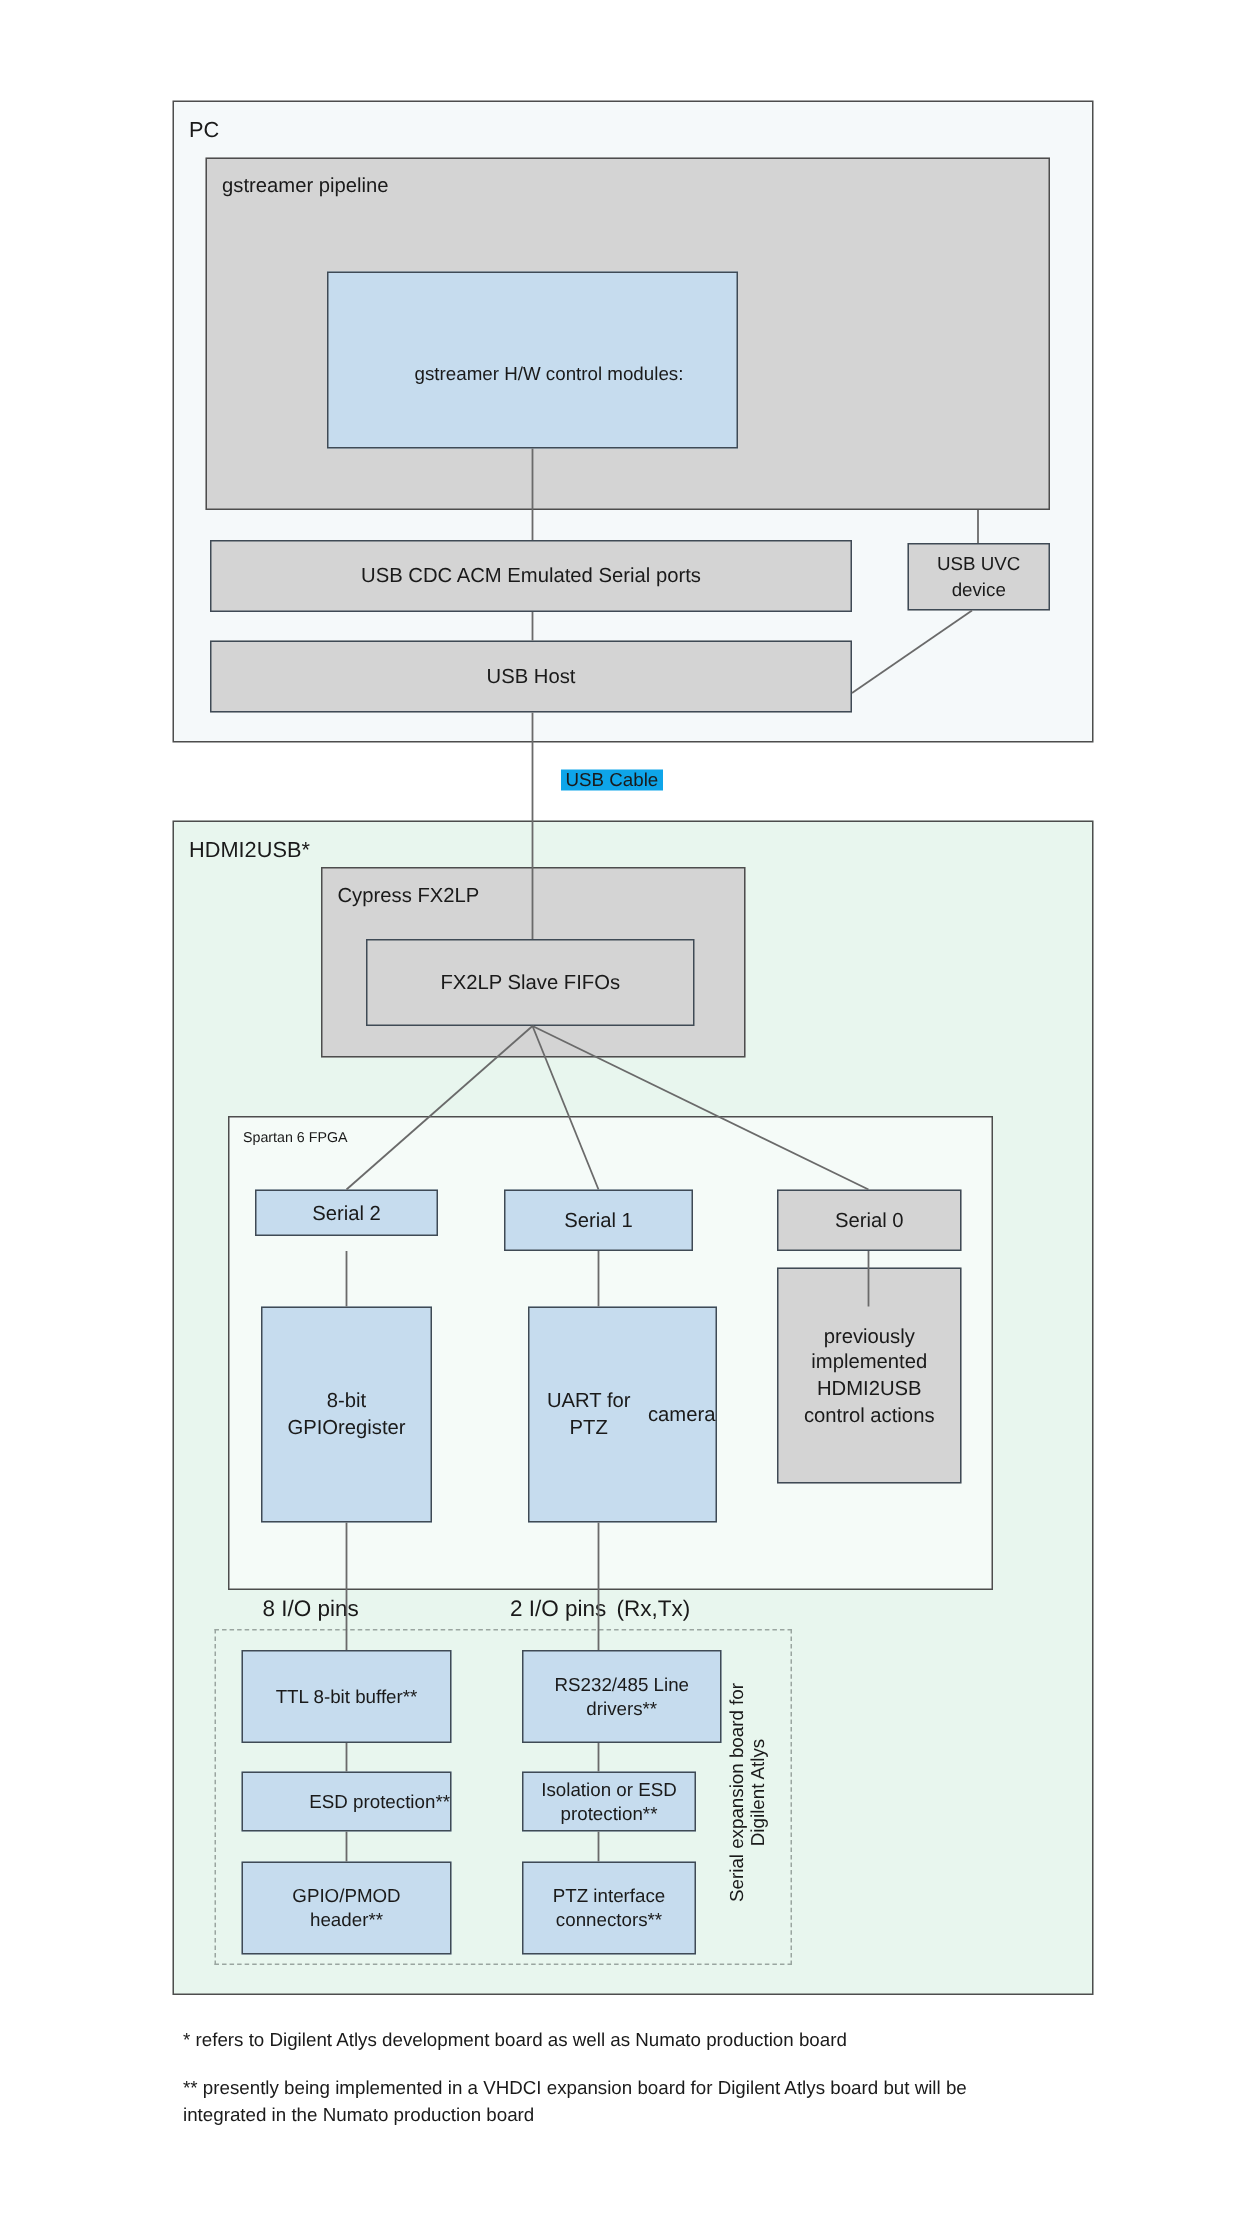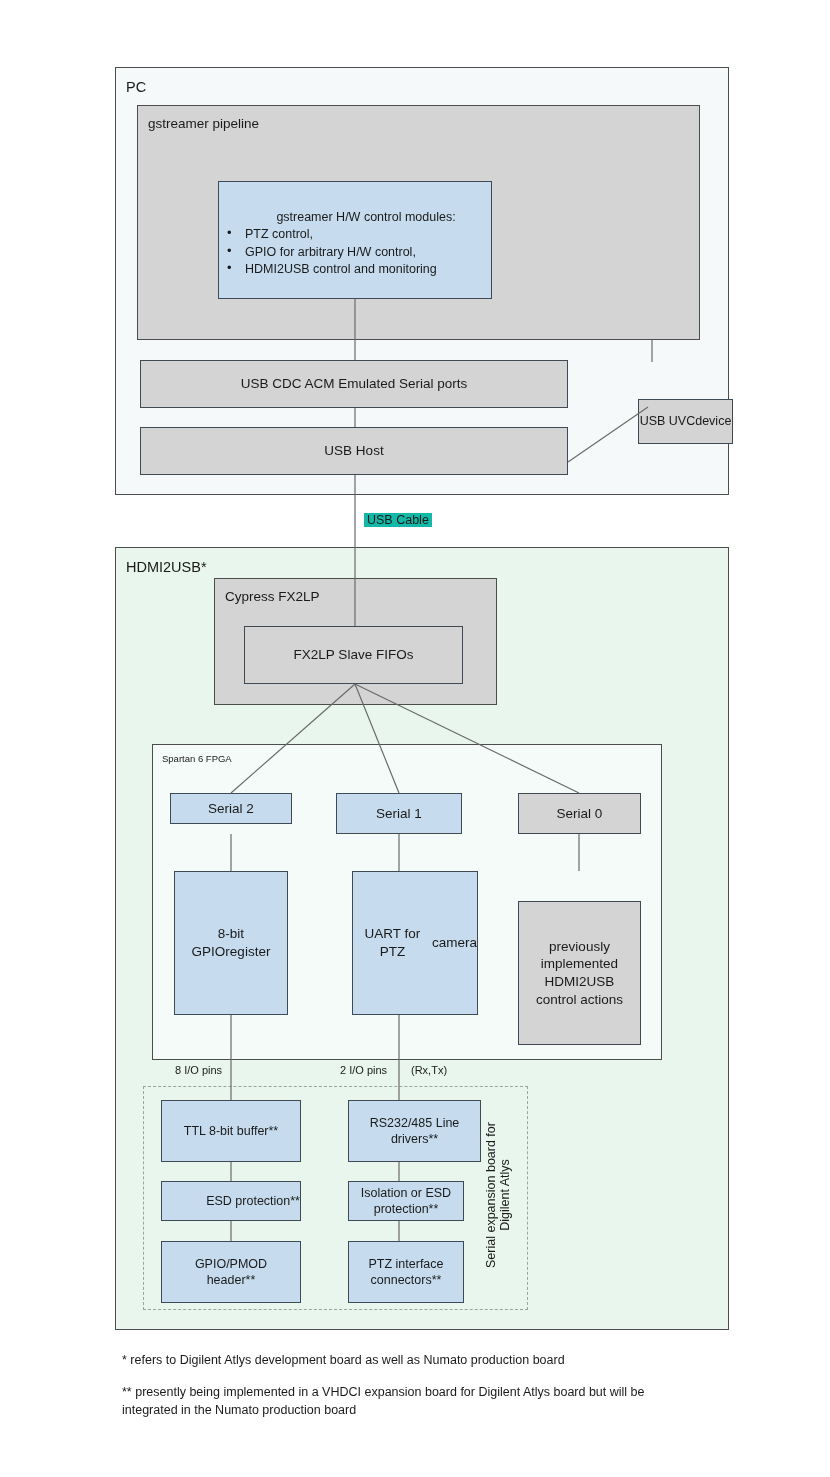--- a/index.html
+++ b/index.html
@@ -52,21 +52,21 @@
     position: absolute;
     left: 0;
     top: 0;
     width: 830px;
     height: 1477px;
     pointer-events: none;
   }
   .txt-14 { font-size: 14.5px; }
   .txt-13 { font-size: 13.5px; }
   .txt-12 { font-size: 12.5px; }
-  .txt-11 { font-size: 11px; }
+  .txt-11 { font-size: 15px; }
   .txt-9  { font-size: 9.5px; }
   .free-label {
     position: absolute;
     white-space: nowrap;
     background: transparent;
   }
   .bullets {
     margin: 0;
     padding: 0;
     list-style: none;
@@ -81,20 +81,21 @@
   .bullets li::before {
     content: "\2022";
     position: absolute;
     left: 8px;
     top: -1px;
     font-size: 13px;
   }
   .modlist-title {
     margin-left: 22px;
     white-space: nowrap;
+    margin-top: 32px;
   }
   .rot-label {
     position: absolute;
     transform-origin: left top;
     transform: rotate(-90deg);
     white-space: nowrap;
     text-align: center;
   }
   .footnote {
     position: absolute;
@@ -111,37 +112,32 @@
     <span class="label-tl txt-14" style="left:10px; top:10px;">PC</span>
   </div>
 
   <div class="box container-box fill-gray" style="left:137px; top:105px; width:563px; height:235px;">
     <span class="label-tl txt-13" style="left:10px; top:9px;">gstreamer pipeline</span>
   </div>
 
   <div class="box node fill-blue" style="left:218px; top:181px; width:274px; height:118px; display:block;">
     <div style="position:absolute; left:0; top:27px; width:100%;">
       <div class="txt-12 modlist-title">gstreamer H/W control modules:</div>
-      <ul class="bullets txt-12">
-        <li>PTZ control,</li>
-        <li>GPIO for arbitrary H/W control,</li>
-        <li>HDMI2USB control and monitoring</li>
-      </ul>
     </div>
   </div>
 
   <div class="box node fill-gray txt-13" style="left:140px; top:360px; width:428px; height:48px;">
     <span>USB CDC ACM Emulated Serial ports</span>
   </div>
 
   <div class="box node fill-gray txt-13" style="left:140px; top:427px; width:428px; height:48px;">
     <span>USB Host</span>
   </div>
 
-  <div class="box node fill-gray txt-12" style="left:638px; top:362px; width:95px; height:45px; margin-top:37px;">
+  <div class="box node fill-gray txt-12" style="left:605px; top:362px; width:95px; height:45px; flex-direction:column;">
     <span>USB UVC</span>
     <span>device</span>
   </div>
 
   <div class="box container-box fill-hdmi" style="left:115px; top:547px; width:614px; height:783px;">
     <span class="label-tl txt-14" style="left:10px; top:10px;">HDMI2USB*</span>
   </div>
 
   <div class="box container-box fill-gray" style="left:214px; top:578px; width:283px; height:127px;">
     <span class="label-tl txt-13" style="left:10px; top:9px;">Cypress FX2LP</span>
@@ -168,21 +164,21 @@
   <div class="box node fill-blue txt-13" style="left:174px; top:871px; width:114px; height:144px; flex-direction:column;">
     <span>8-bit</span>
     <span>GPIOregister</span>
   </div>
 
   <div class="box node fill-blue txt-13" style="left:352px; top:871px; width:126px; height:144px; flex-direction:row;">
     <span>UART for PTZ</span>
     <span>camera</span>
   </div>
 
-  <div class="box node fill-gray txt-13" style="left:518px; top:901px; width:123px; height:144px; flex-direction:column;">
+  <div class="box node fill-gray txt-13" style="left:518px; top:845px; width:123px; height:144px; flex-direction:column;">
     <span>previously</span>
     <span>implemented</span>
     <span>HDMI2USB</span>
     <span>control actions</span>
   </div>
 
   <div class="free-label txt-11" style="left:175px; top:1064px;">8 I/O pins</div>
   <div class="free-label txt-11" style="left:340px; top:1064px;">2 I/O pins</div>
   <div class="free-label txt-11" style="left:411px; top:1064px;">(Rx,Tx)</div>
 
@@ -247,18 +243,18 @@
       <line x1="231" y1="1162" x2="231" y2="1181"></line>
 
       <line x1="231" y1="1221" x2="231" y2="1241"></line>
 
       <line x1="399" y1="1162" x2="399" y2="1181"></line>
 
       <line x1="399" y1="1221" x2="399" y2="1241"></line>
     </g>
   </svg>
 
-  <div class="free-label txt-12" style="left:364px; top:513px; background:#14b8a6; padding:0 3px;">USB Cable</div>
+  <div class="free-label txt-12" style="left:374px; top:513px; background:#0ea5e9; padding:0 3px;">USB Cable</div>
 
   <div class="footnote txt-12" style="left:122px; top:1351px; width:590px;">* refers to Digilent Atlys development board as well as Numato production board</div>
   <div class="footnote txt-12" style="left:122px; top:1383px; width:568px;">** presently being implemented in a VHDCI expansion board for Digilent Atlys board but will be integrated in the Numato production board</div>
 
 </div>
 
 </body></html>

